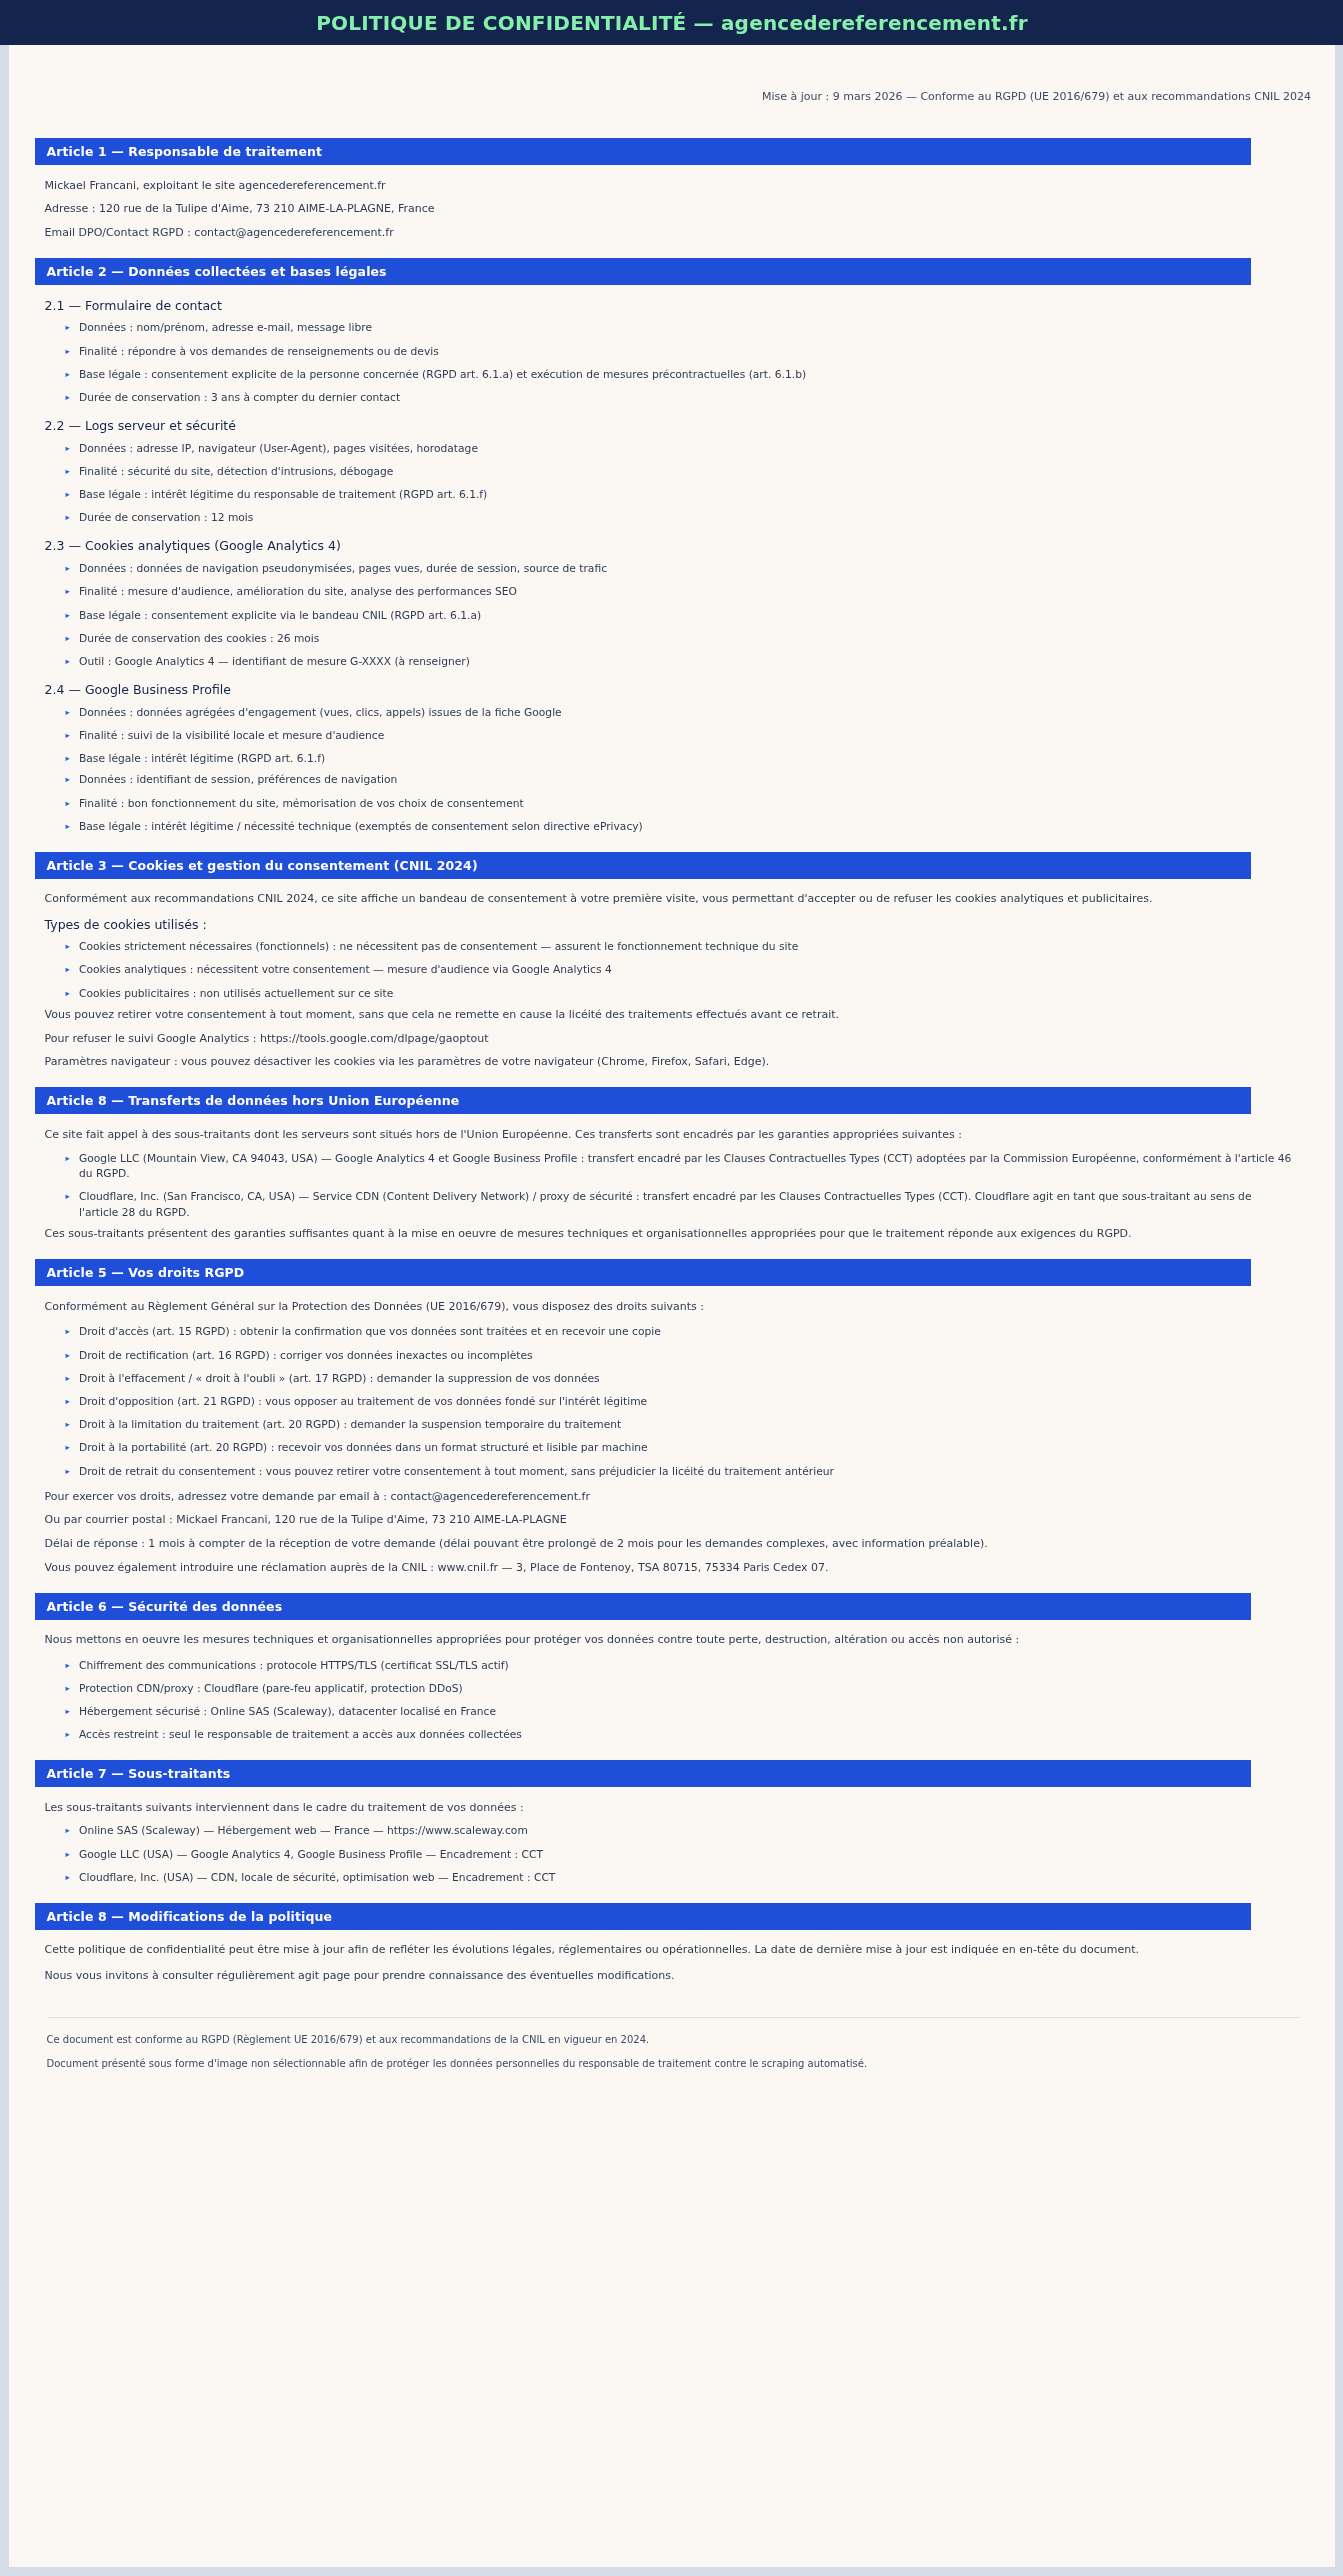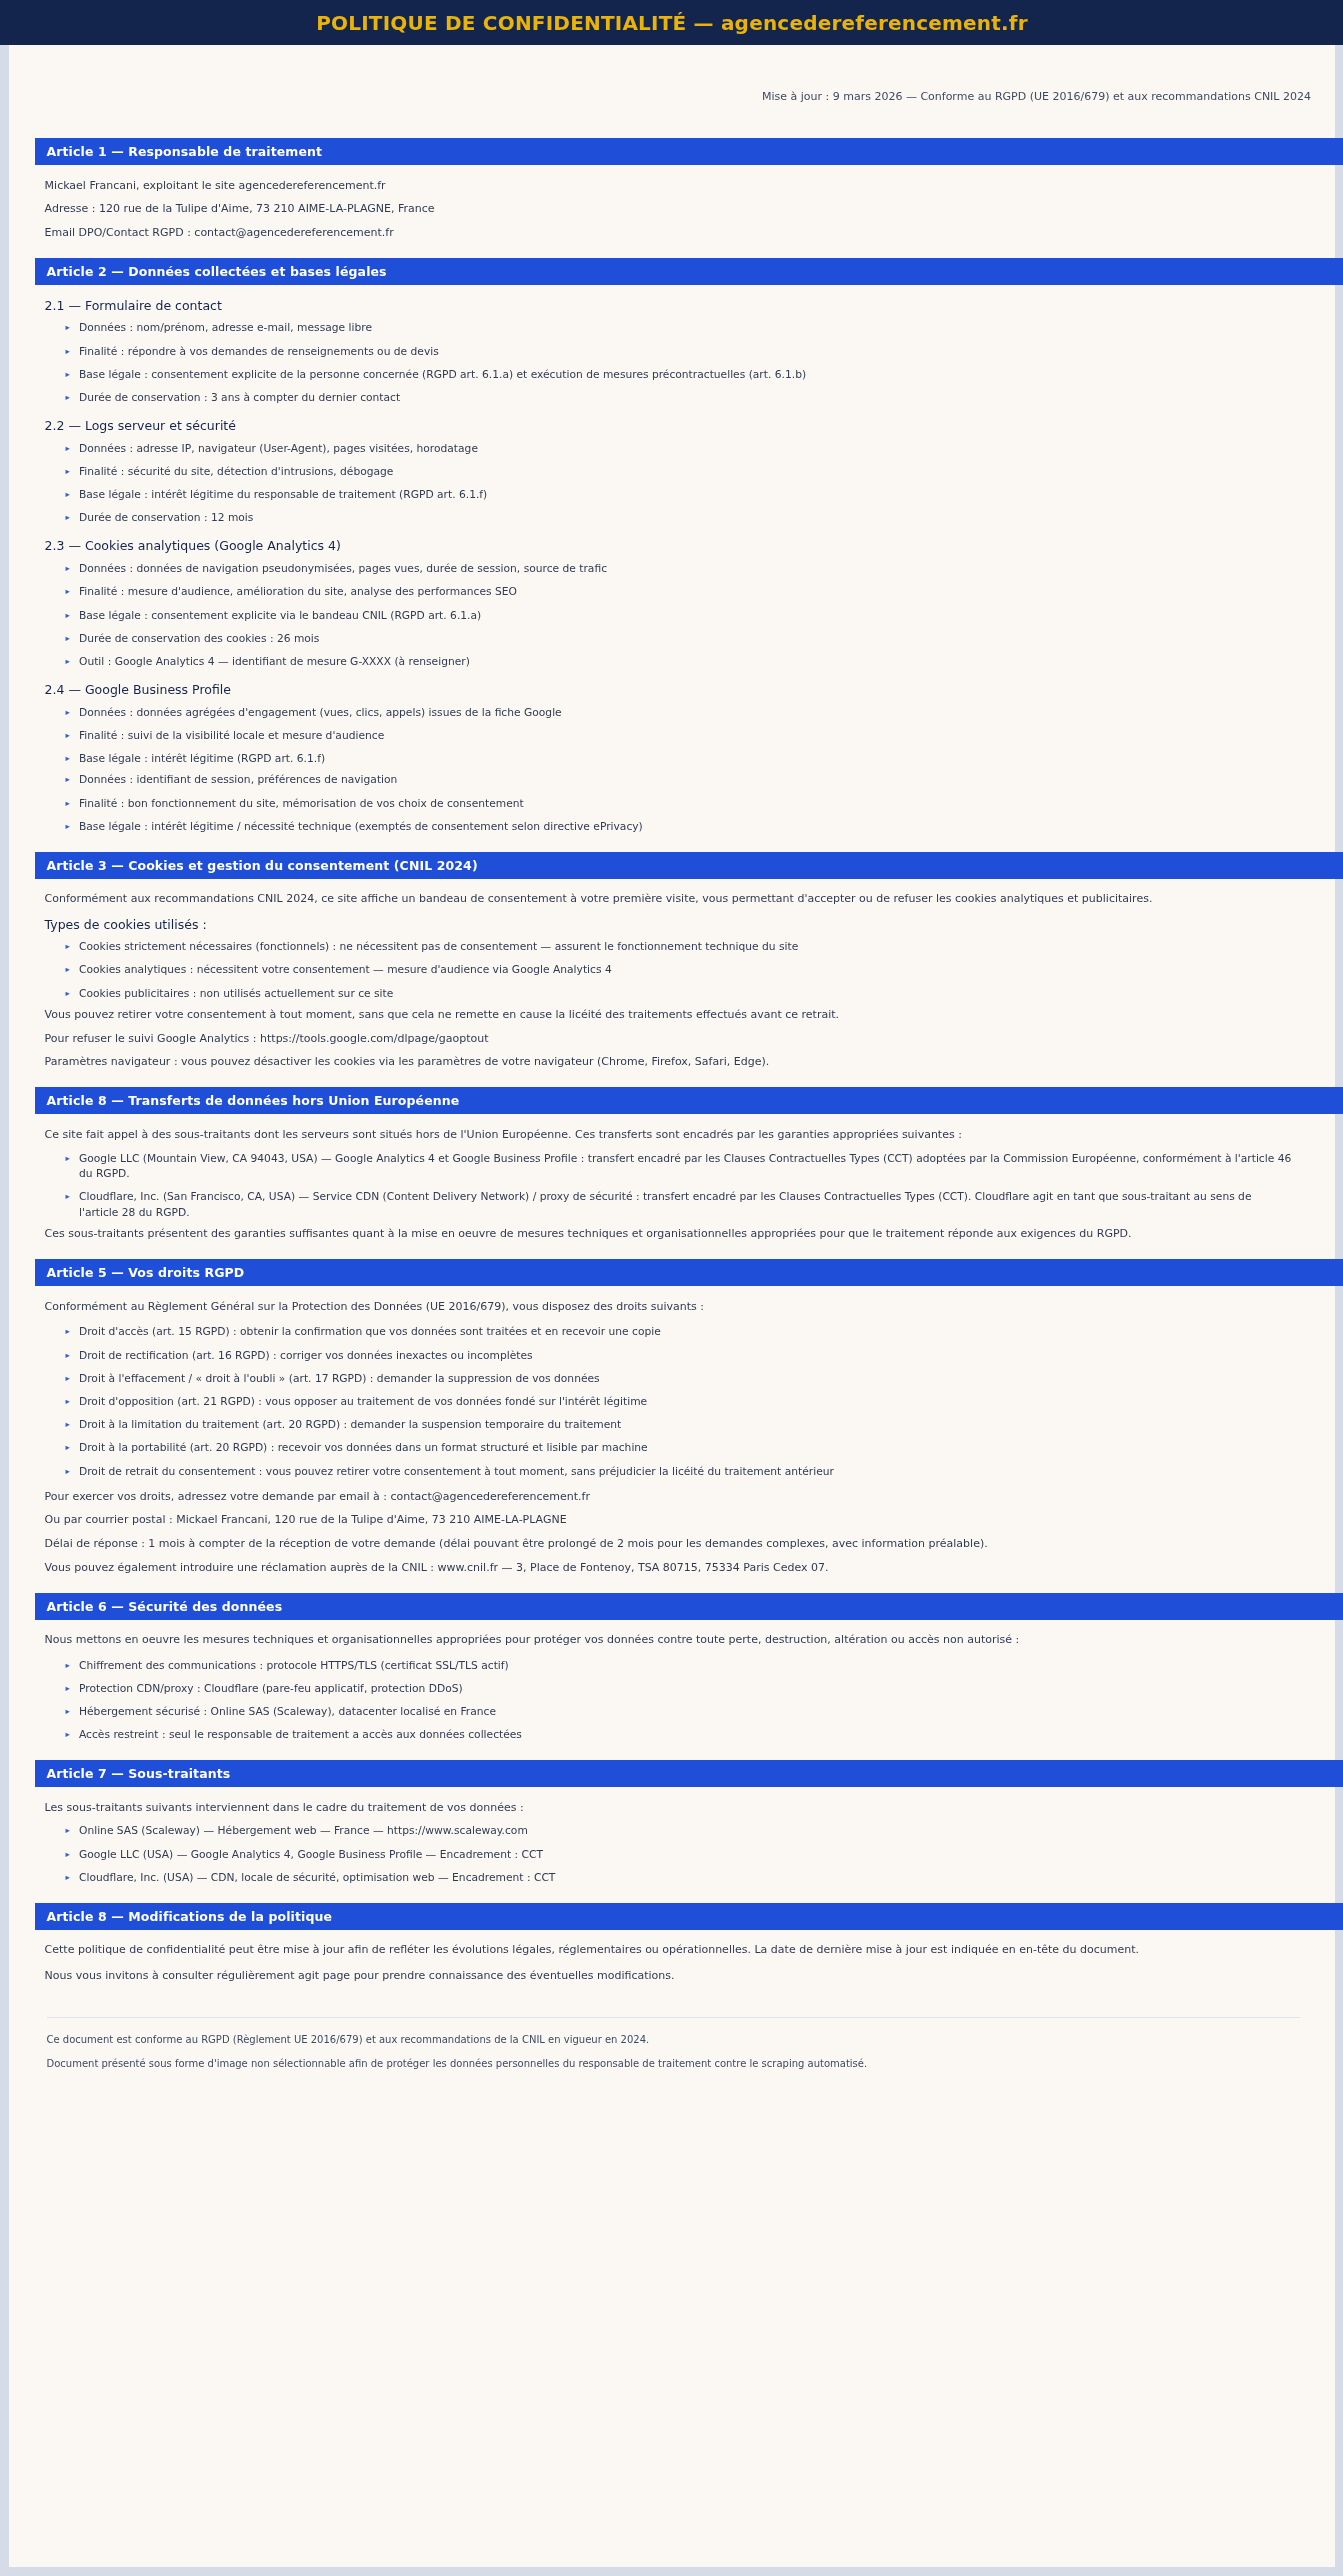--- a/index.html
+++ b/index.html
@@ -27,21 +27,21 @@
   .doc-header {
     background: #13254d;
     height: 45px;
     display: flex;
     align-items: center;
     justify-content: center;
     margin: 0 -9.6px;
   }
   .doc-header h1 {
     margin: 0;
-    color: #eab308;
+    color: #86efac;
     font-size: 20px;
     font-weight: bold;
     letter-spacing: 0.2px;
     text-align: center;
   }
 
   .inner {
     padding: 0 24px 0 26px;
   }
 
@@ -56,21 +56,21 @@
 
   
   .section-bar {
     background: #1f4ed8;
     height: 27px;
     display: flex;
     align-items: center;
     padding-left: 11.5px;
     margin-top: 17.3px;
     margin-bottom: 12.5px;
-    width: 1308px;
+    width: 1216px;
     box-sizing: border-box;
   }
   .section-bar .sec-title {
     color: #ffffff;
     font-size: 12.5px;
     font-weight: bold;
     letter-spacing: 0.1px;
   }
 
   

